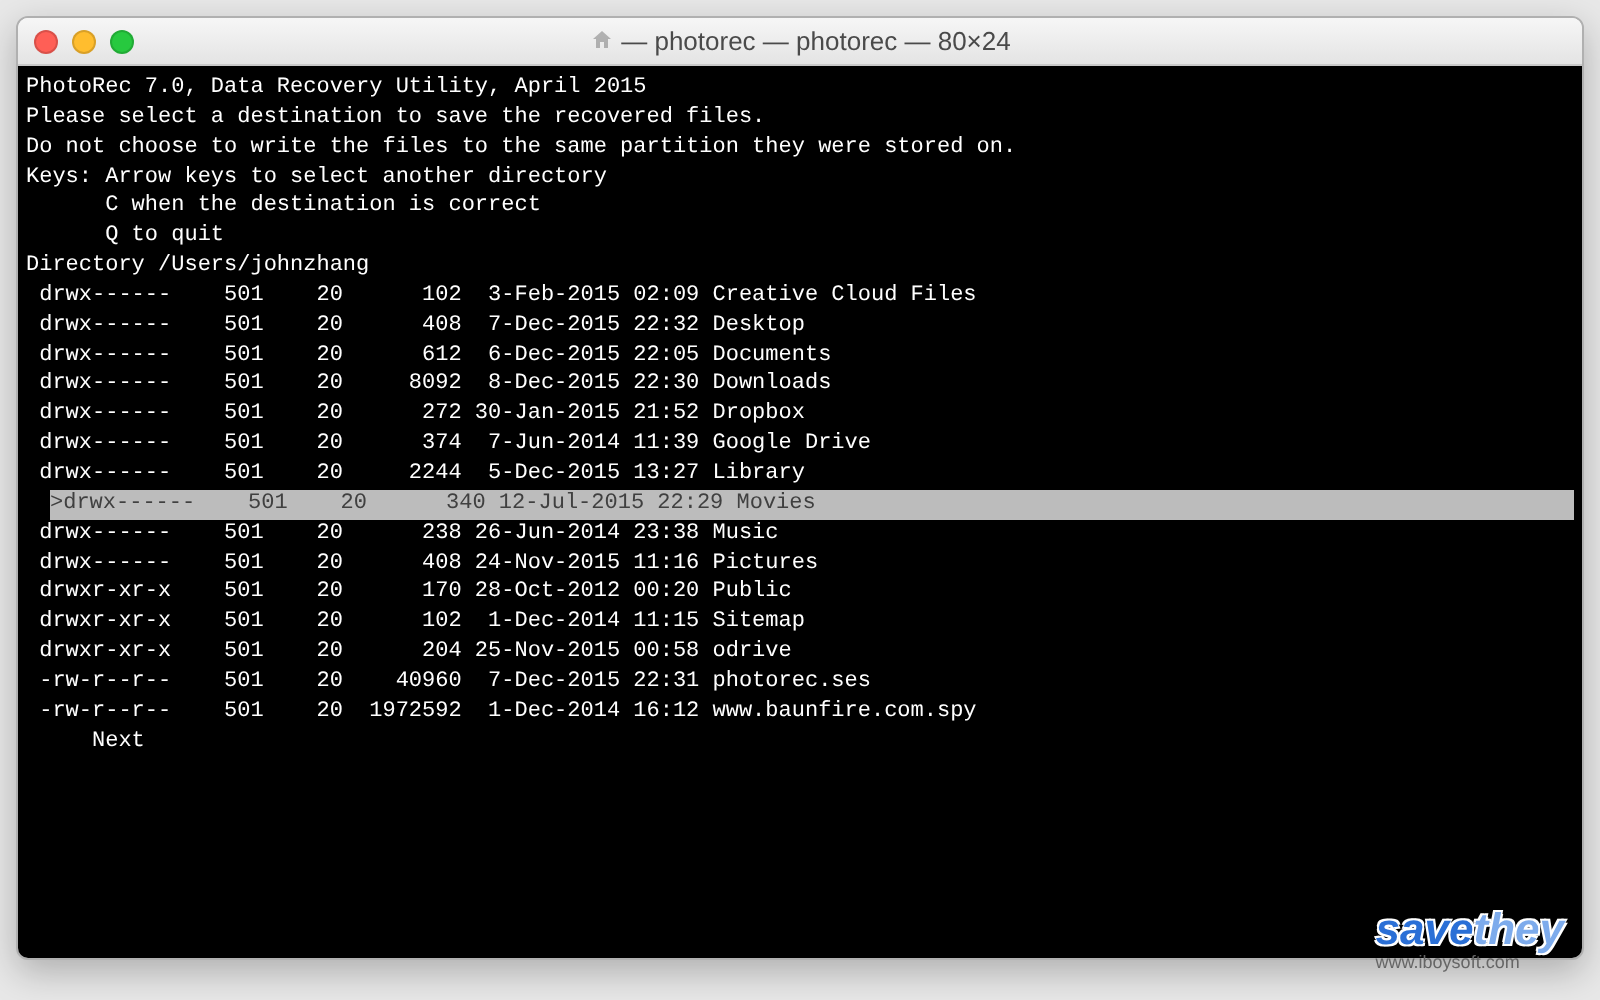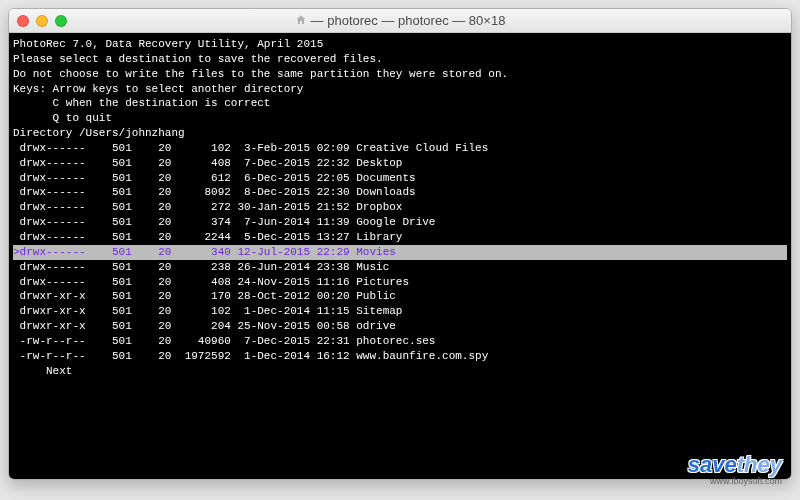--- a/index.html
+++ b/index.html
@@ -48,60 +48,59 @@
       background: #000;
       color: #fff;
       padding: 4px 4px;
       line-height: 1.35;
       font-size: 11px;
       white-space: pre;
       font-family: "Menlo", "Monaco", "Courier New", monospace;
       min-height: 446px;
     }
     .row { white-space: pre; }
-    .row.selected { background: #bcbcbc; color: #6d28d9; }
+    .row.selected { background: #bcbcbc; color: #404040; margin-left: 12px; }
     .watermark {
       position: fixed;
       right: 18px;
       bottom: 14px;
       font-family: Arial, sans-serif;
       font-size: 22px;
       font-style: italic;
       font-weight: 700;
       color: #2a6fd6;
       text-shadow:
         -1px -1px 0 #fff, 1px -1px 0 #fff,
         -1px 1px 0 #fff, 1px 1px 0 #fff;
     }
     .watermark .soft { color: #7dabec; }
     .watermark .url {
       display: block;
       font-size: 9px;
       font-style: normal;
       font-weight: 400;
       color: #666;
-      text-align: right;
       text-shadow: none;
       margin-top: -2px;
     }
   </style>
 </head>
 <body>
 
 <div class="window">
   <div class="titlebar">
     <div class="traffic">
       <div class="dot dot-red"></div>
       <div class="dot dot-yellow"></div>
       <div class="dot dot-green"></div>
     </div>
     <div class="title">
       <svg class="house-icon" width="12" height="12" viewBox="0 0 24 24">
           <path fill="#888" d="M12 3l9 8h-3v9h-4v-6H10v6H6v-9H3z"></path>
-        </svg><span>— photorec — photorec — 80×18</span>
+        </svg><span>— photorec — photorec — 80×24</span>
     </div>
   </div>
 
   <div class="terminal" id="terminal"><div class="row">PhotoRec 7.0, Data Recovery Utility, April 2015</div><div class="row"></div><div class="row">Please select a destination to save the recovered files.</div><div class="row">Do not choose to write the files to the same partition they were stored on.</div><div class="row">Keys: Arrow keys to select another directory</div><div class="row">      C when the destination is correct</div><div class="row">      Q to quit</div><div class="row">Directory /Users/johnzhang</div><div class="row"> drwx------    501    20      102  3-Feb-2015 02:09 Creative Cloud Files</div><div class="row"> drwx------    501    20      408  7-Dec-2015 22:32 Desktop</div><div class="row"> drwx------    501    20      612  6-Dec-2015 22:05 Documents</div><div class="row"> drwx------    501    20     8092  8-Dec-2015 22:30 Downloads</div><div class="row"> drwx------    501    20      272 30-Jan-2015 21:52 Dropbox</div><div class="row"> drwx------    501    20      374  7-Jun-2014 11:39 Google Drive</div><div class="row"> drwx------    501    20     2244  5-Dec-2015 13:27 Library</div><div class="row selected">&gt;drwx------    501    20      340 12-Jul-2015 22:29 Movies</div><div class="row"> drwx------    501    20      238 26-Jun-2014 23:38 Music</div><div class="row"> drwx------    501    20      408 24-Nov-2015 11:16 Pictures</div><div class="row"> drwxr-xr-x    501    20      170 28-Oct-2012 00:20 Public</div><div class="row"> drwxr-xr-x    501    20      102  1-Dec-2014 11:15 Sitemap</div><div class="row"> drwxr-xr-x    501    20      204 25-Nov-2015 00:58 odrive</div><div class="row"> -rw-r--r--    501    20    40960  7-Dec-2015 22:31 photorec.ses</div><div class="row"> -rw-r--r--    501    20  1972592  1-Dec-2014 16:12 www.baunfire.com.spy</div><div class="row">     Next</div></div>
 </div>
 
 <div class="watermark">
   <span>save</span><span class="soft">they</span>
   <span class="url">www.iboysoft.com</span>
 </div>

